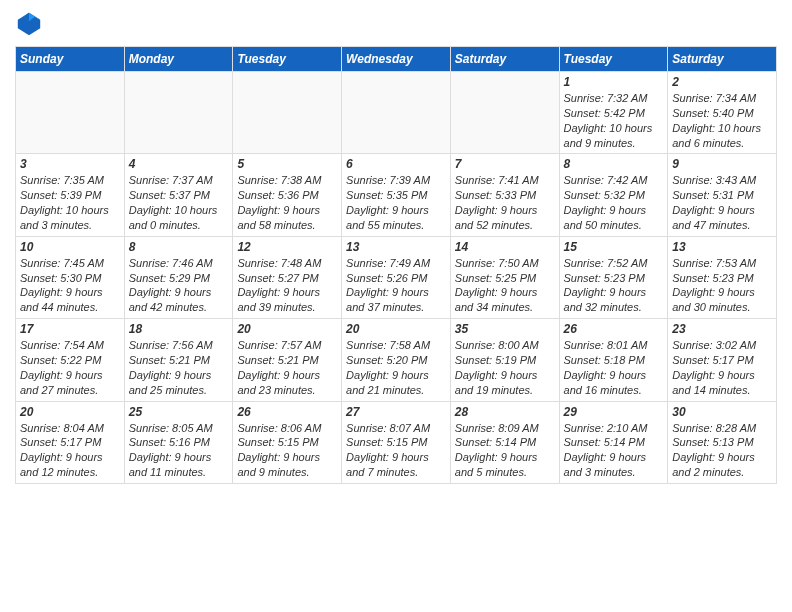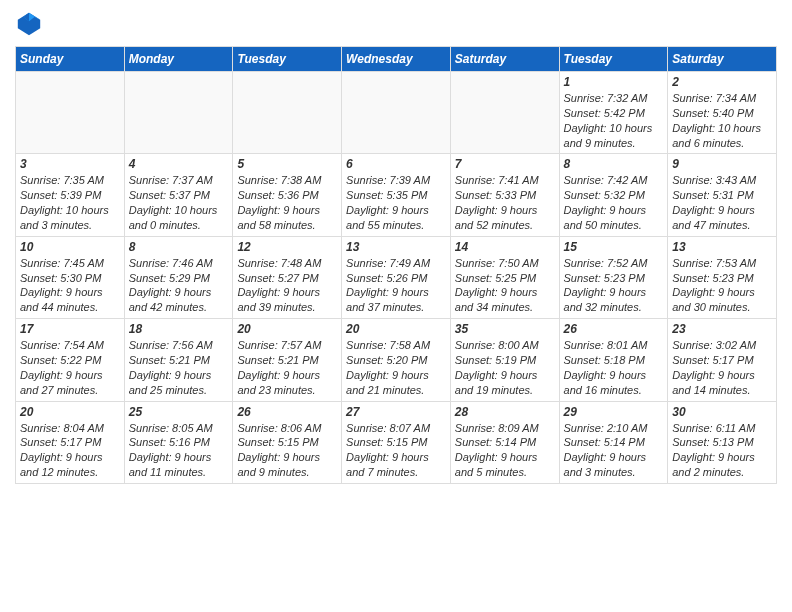--- a/index.html
+++ b/index.html
@@ -306,20 +306,20 @@
 Daylight: 9 hours and 5 minutes.</div>
           </td>
           <td>
             <div class="day-number">29</div>
             <div class="day-info">Sunrise: 2:10 AM
 Sunset: 5:14 PM
 Daylight: 9 hours and 3 minutes.</div>
           </td>
           <td>
             <div class="day-number">30</div>
-            <div class="day-info">Sunrise: 6:11 AM
+            <div class="day-info">Sunrise: 8:28 AM
 Sunset: 5:13 PM
 Daylight: 9 hours and 2 minutes.</div>
           </td>
         </tr>
       </tbody>
   </table>
 </div>
 
 </body></html>

